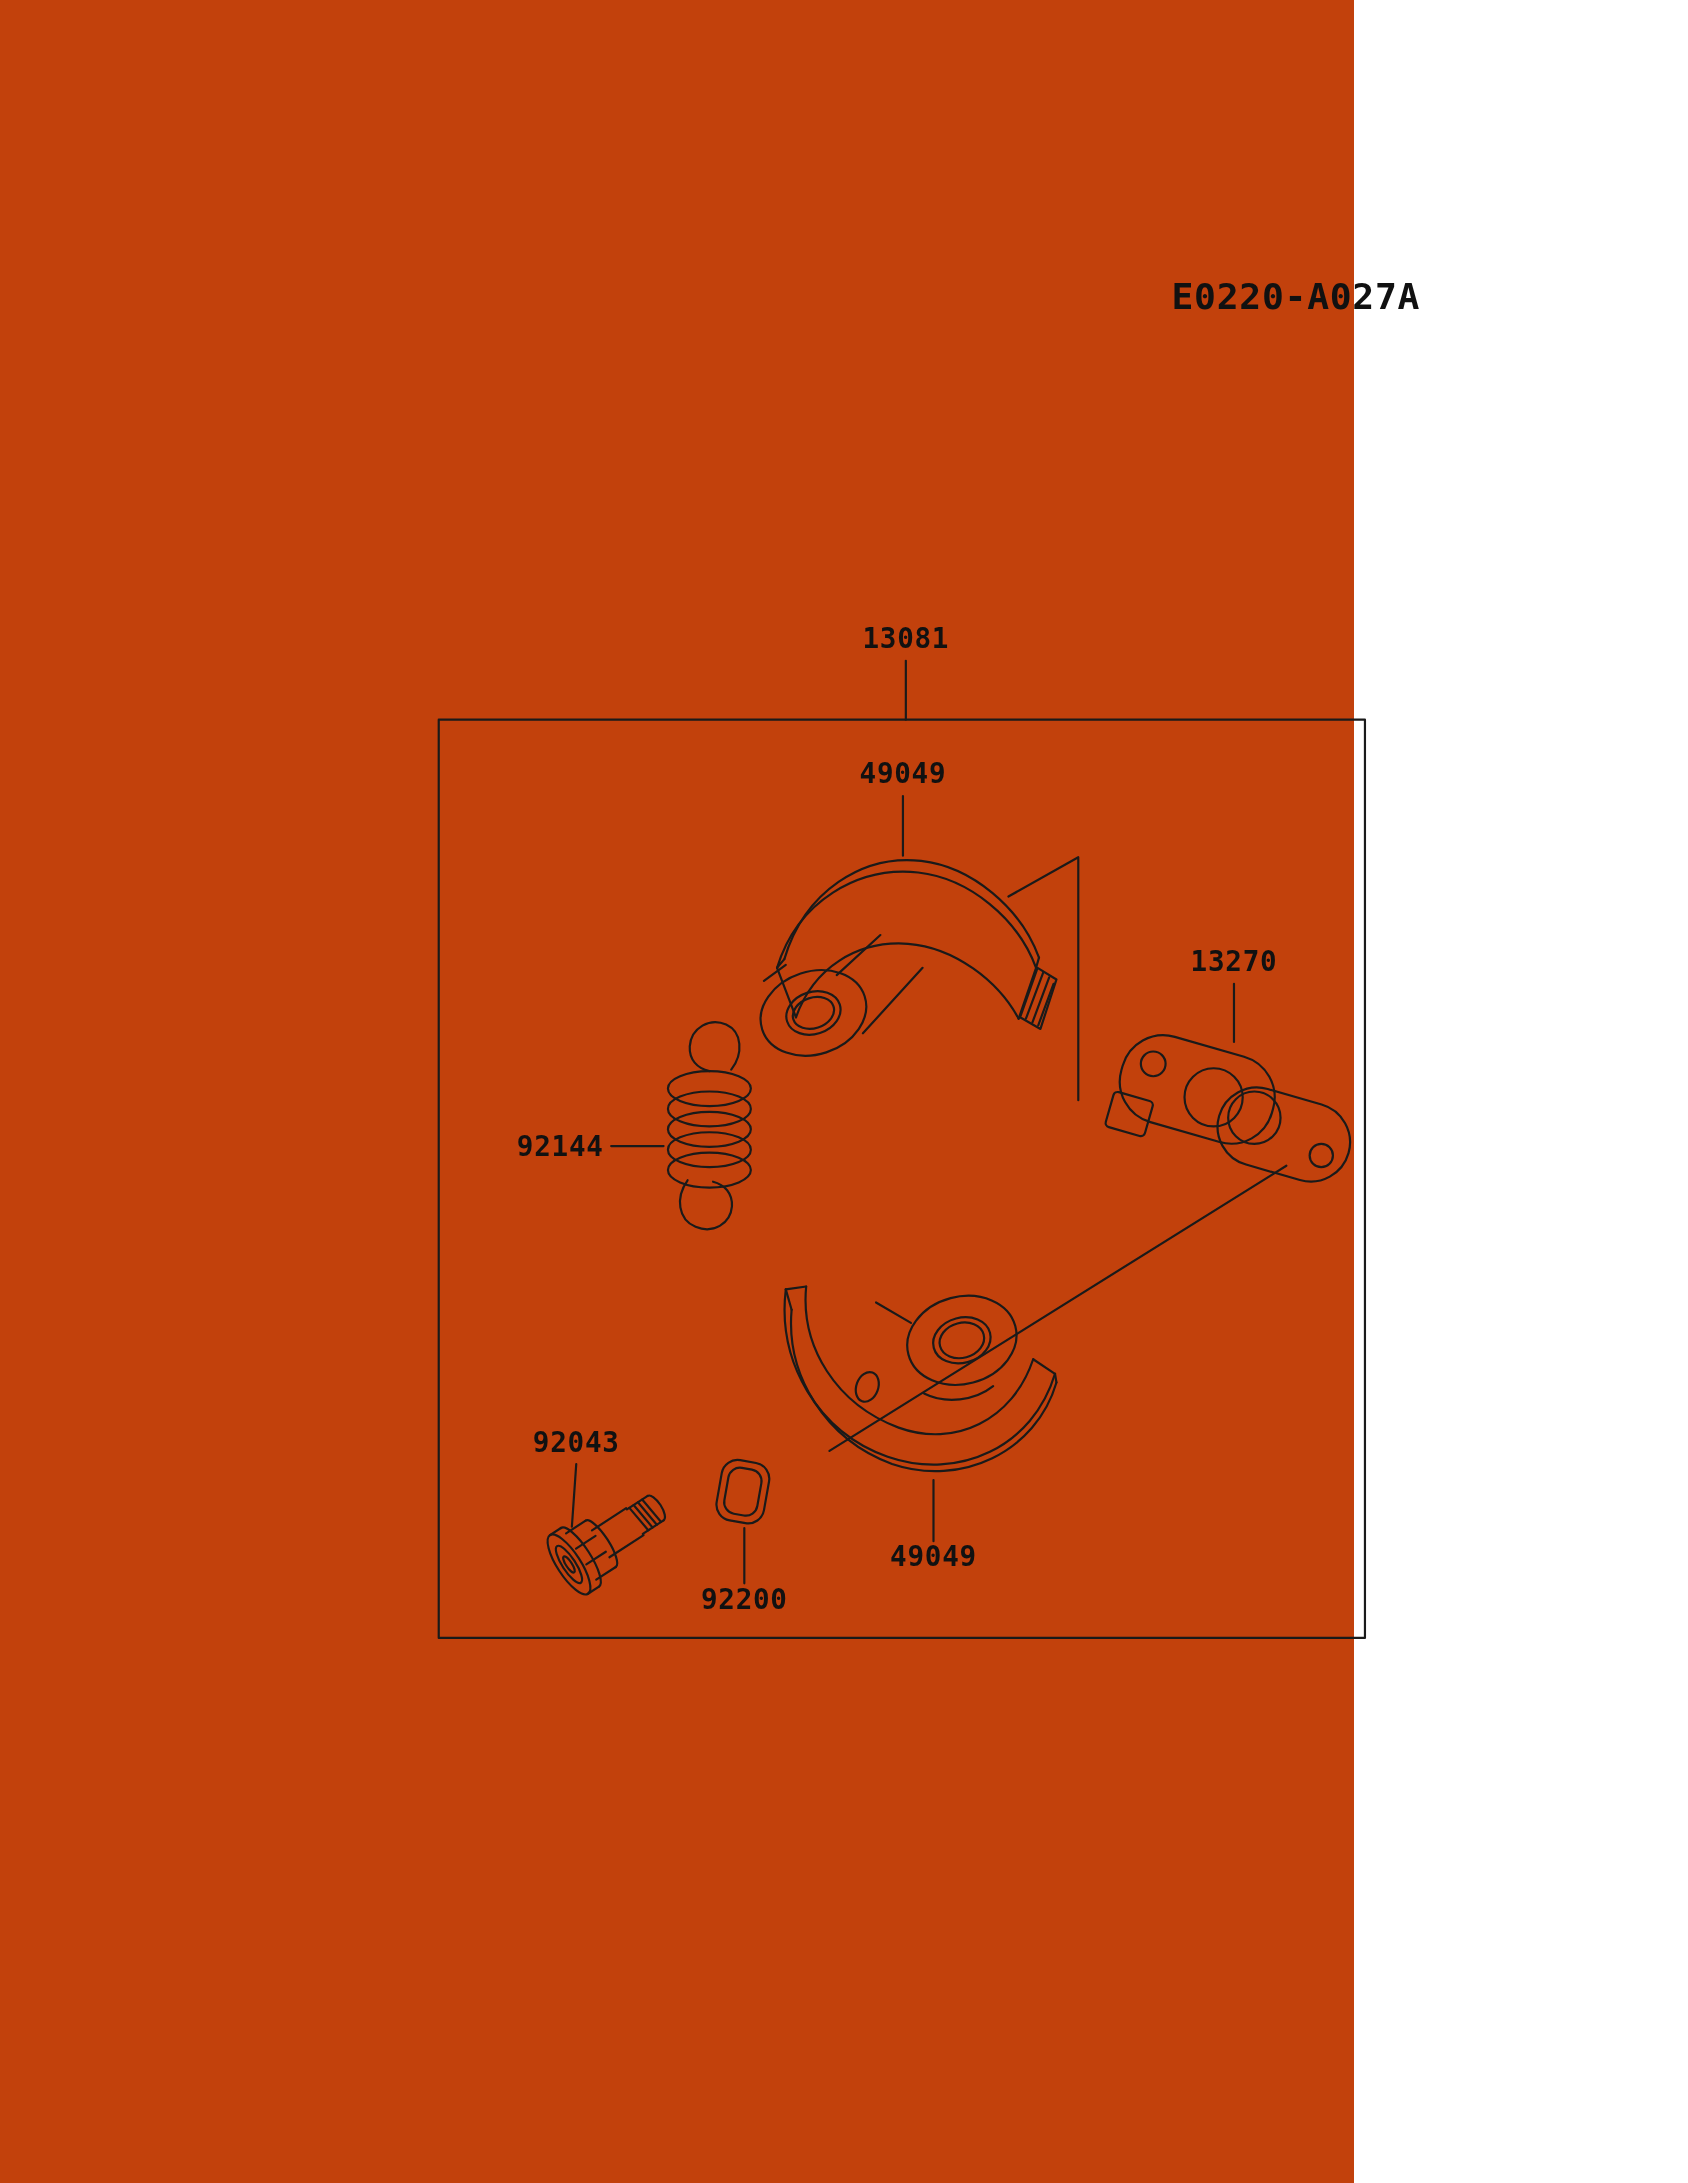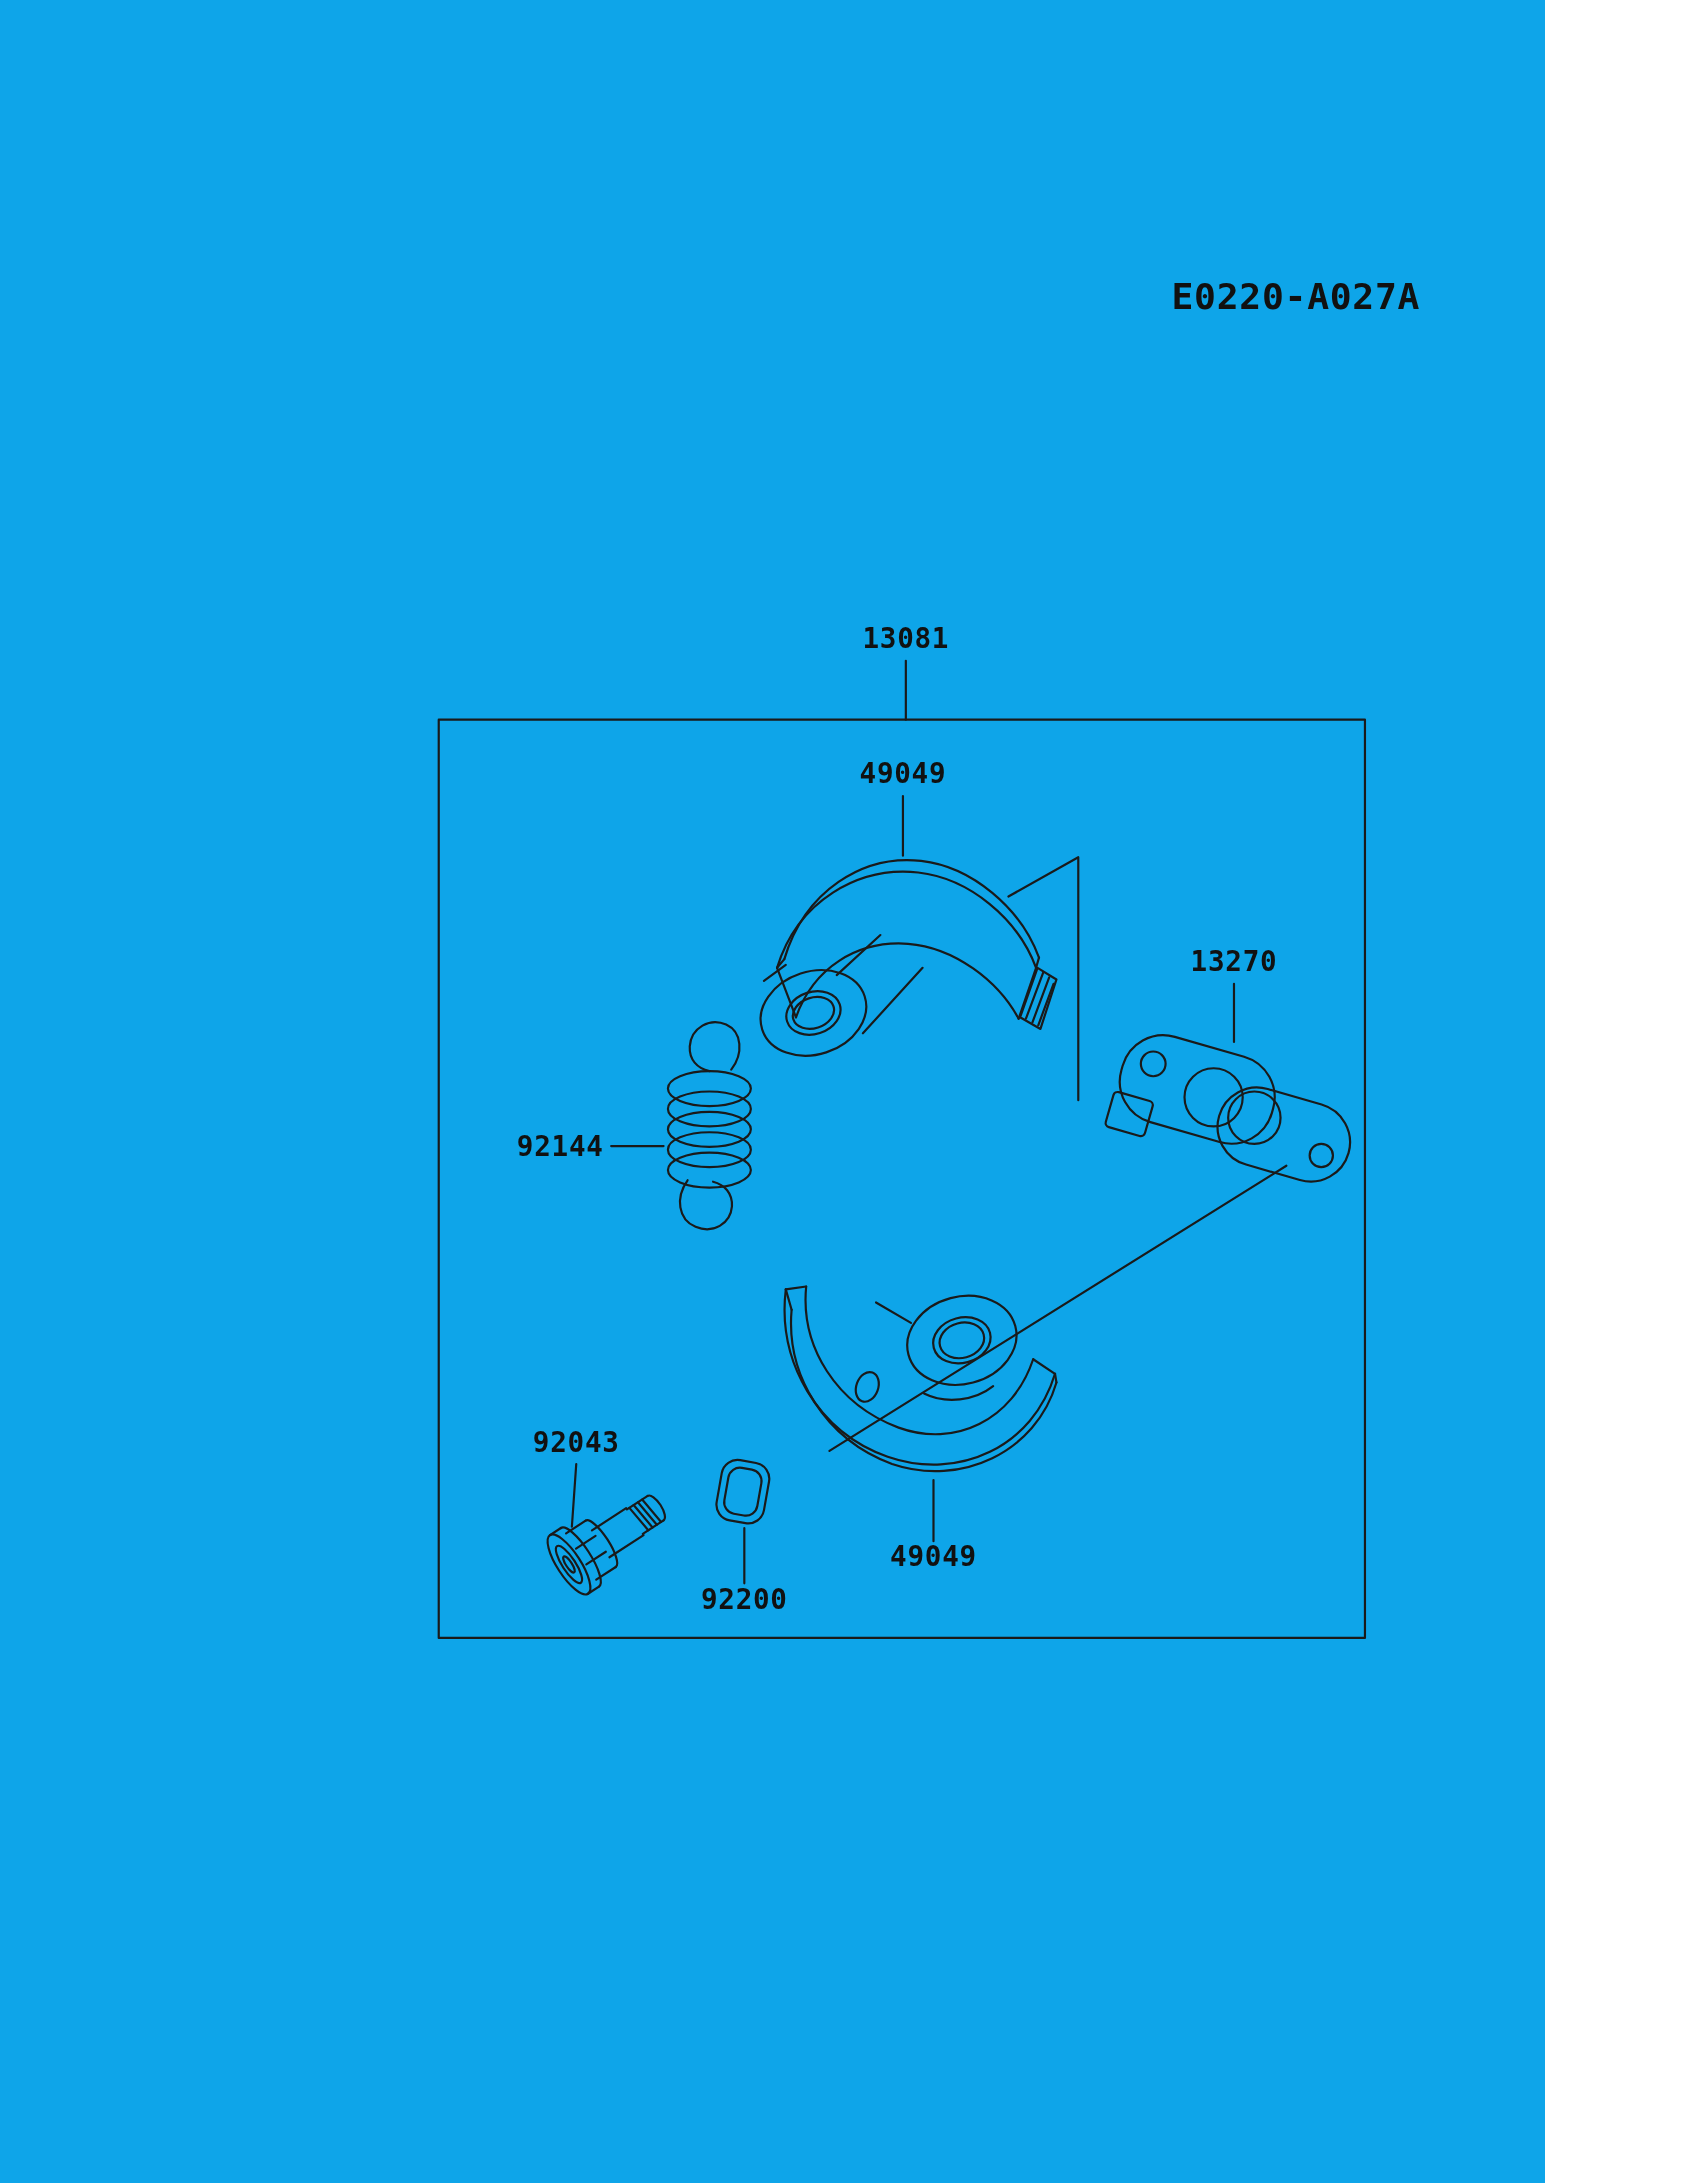--- a/index.html
+++ b/index.html
@@ -7,23 +7,23 @@
     padding: 0;
     background: #ffffff;
   }
   body {
     width: 1688px;
     height: 2183px;
     font-family: "DejaVu Sans Mono", monospace;
   }
   .diagram-stage {
     position: relative;
-    width: 1545px;
+    width: 1354px;
     height: 2183px;
-    background: #0ea5e9;
+    background: #c2410c;
     text-align: right;
   }
   svg { display: block; }
   svg text {
     font-family: "DejaVu Sans Mono", monospace;
     font-weight: 700;
     fill: #111111;
     letter-spacing: 1px;
   }
 </style>

